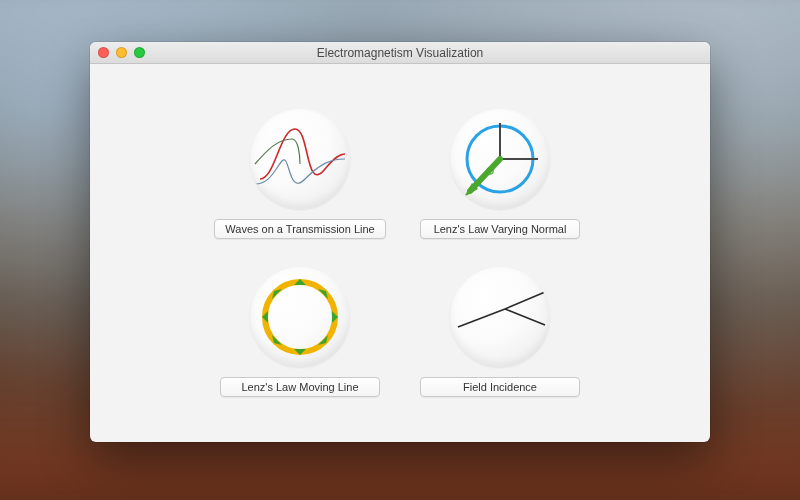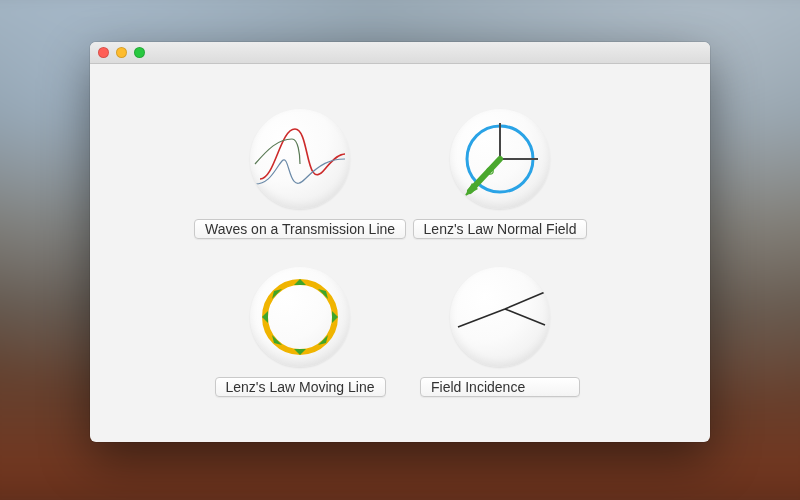--- a/index.html
+++ b/index.html
@@ -66,41 +66,42 @@
       overflow: hidden;
       cursor: pointer;
     }
     .btn {
       min-width: 160px;
       height: 20px;
       padding: 0 10px;
       background: linear-gradient(#ffffff, #f4f4f4);
       border: 1px solid #c9c9c9;
       border-radius: 4px;
-      font-size: 14px;
+      font-size: 11px;
       color: #333;
-      display: flex; align-items: center; justify-content: flex-start;
+      display: flex; align-items: center; justify-content: center;
       box-shadow: 0 1px 0 rgba(255,255,255,0.7) inset, 0 1px 1px rgba(0,0,0,0.05);
       cursor: pointer;
       white-space: nowrap;
     }
     svg { position: absolute; inset: 0; }
   </style>
 </head>
 <body>
 
 <div class="desktop-bg"></div>
 
 <div class="window">
   <div class="titlebar">
     <div class="traffic">
       <div class="tl red"></div>
       <div class="tl yel"></div>
       <div class="tl grn"></div>
     </div>
+    <div class="title">Electromagnetism Visualization</div>
   </div>
 
   <div class="content">
     <div class="grid">
 
       <div class="cell">
         <div class="disc">
           <svg viewBox="0 0 100 100">
             <path d="M10,70 C25,70 30,20 45,20 C60,20 55,85 75,60 C85,48 90,45 95,45" stroke="#cc2a2a" stroke-width="1.6" fill="none"></path>
             <path d="M5,75 C20,75 25,60 32,52 C40,43 38,88 55,70 C70,55 80,50 95,50" stroke="#6b8aa8" stroke-width="1.2" fill="none"></path>
@@ -118,21 +119,21 @@
             <circle cx="50" cy="50" r="33" stroke="#2aa3e6" stroke-width="3" fill="none"></circle>
             <line x1="50" y1="50" x2="50" y2="14" stroke="#474747" stroke-width="2"></line>
             <line x1="50" y1="50" x2="88" y2="50" stroke="#474747" stroke-width="2"></line>
             <line x1="50" y1="50" x2="20" y2="82" stroke="#4aa82e" stroke-width="6" stroke-linecap="round"></line>
             <polygon points="14,88 28,80 22,74" fill="#4aa82e"></polygon>
             <circle cx="40" cy="62" r="3.2" fill="none" stroke="#4aa82e" stroke-width="1.2"></circle>
             <circle cx="40" cy="62" r="0.9" fill="#4aa82e"></circle>
           </svg>
         </div>
         <div class="btn">
-          <span>Lenz's Law Normal Field</span>
+          <span>Lenz's Law Varying Normal</span>
         </div>
       </div>
 
       <div class="cell">
         <div class="disc">
           <svg viewBox="0 0 100 100">
             <circle cx="50" cy="50" r="35" stroke="#f0b400" stroke-width="6" fill="none"></circle>
             <g fill="#3fa52a">
               <polygon points="50,12 44,18 56,18"></polygon>
               <polygon points="50,88 56,82 44,82"></polygon>

